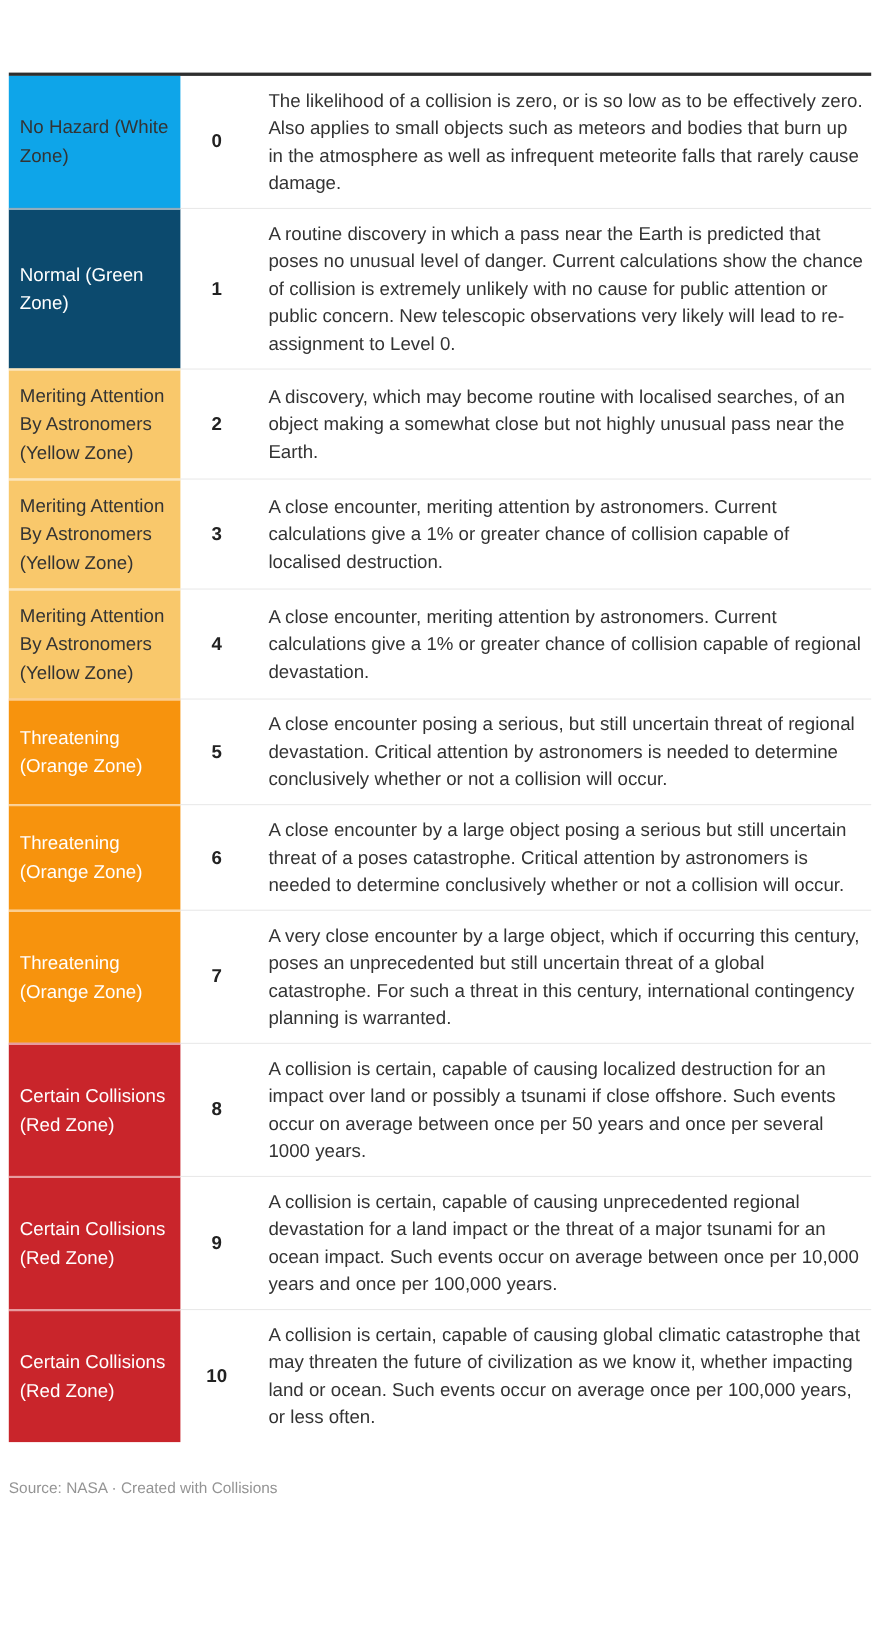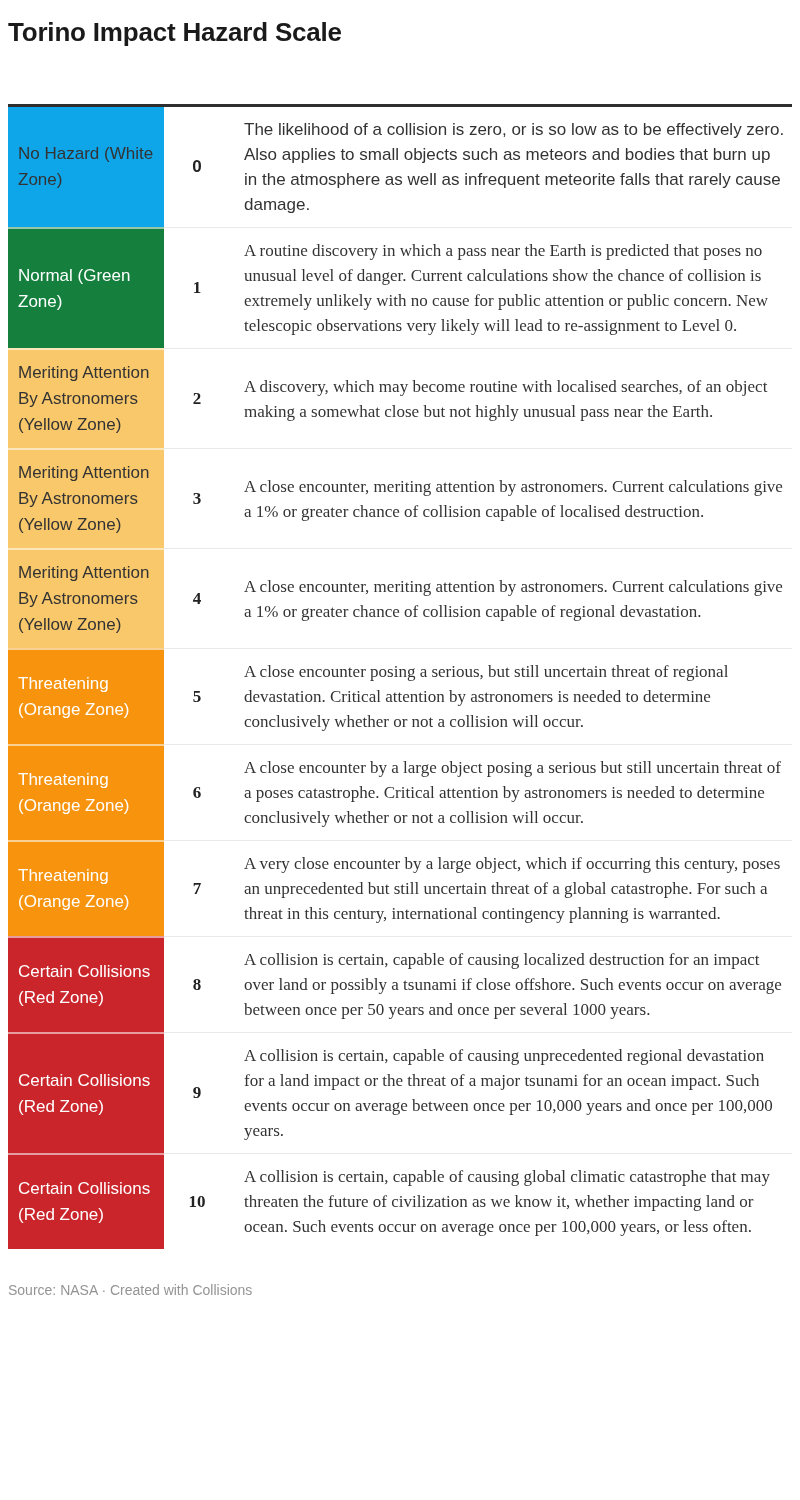--- a/index.html
+++ b/index.html
@@ -45,44 +45,43 @@
     color: #222222;
     padding: 10px 4px;
   }
   td.desc {
     font-size: 17px;
     line-height: 25px;
     color: #333333;
     padding: 10px 6px 10px 14px;
   }
   tr + tr td.zone { border-top: 2px solid rgba(255,255,255,0.55); }
-  tr + tr td.level, tr + tr td.desc { border-top: 1px solid #e9e9e9; font-family: Liberation Serif, serif; }
+  tr + tr td.level, tr + tr td.desc { border-top: 1px solid #e9e9e9; }
   .footer {
     margin-top: 32px;
     font-size: 14px;
     line-height: 18px;
     color: #949494;
     padding-bottom: 14px;
   }
 </style>
 </head>
 <body>
 
 <div class="page">
-  <h1 class="title">Torino Impact Hazard Scale</h1>
 
   <table class="torino">
     <tbody>
         <tr>
           <td class="zone" style="background-color: #0ea5e9; color: rgb(51, 51, 51);">No Hazard (White Zone)</td>
           <td class="level">0</td>
           <td class="desc">The likelihood of a collision is zero, or is so low as to be effectively zero. Also applies to small objects such as meteors and bodies that burn up in the atmosphere as well as infrequent meteorite falls that rarely cause damage.</td>
         </tr>
         <tr>
-          <td class="zone" style="background-color: #15803d; color: rgb(255, 255, 255);">Normal (Green Zone)</td>
+          <td class="zone" style="background-color: #0c4a6e; color: rgb(255, 255, 255);">Normal (Green Zone)</td>
           <td class="level">1</td>
           <td class="desc">A routine discovery in which a pass near the Earth is predicted that poses no unusual level of danger. Current calculations show the chance of collision is extremely unlikely with no cause for public attention or public concern. New telescopic observations very likely will lead to re-assignment to Level 0.</td>
         </tr>
         <tr>
           <td class="zone" style="background-color: rgb(249, 200, 107); color: rgb(51, 51, 51);">Meriting Attention By Astronomers (Yellow Zone)</td>
           <td class="level">2</td>
           <td class="desc">A discovery, which may become routine with localised searches, of an object making a somewhat close but not highly unusual pass near the Earth.</td>
         </tr>
         <tr>
           <td class="zone" style="background-color: rgb(249, 200, 107); color: rgb(51, 51, 51);">Meriting Attention By Astronomers (Yellow Zone)</td>

